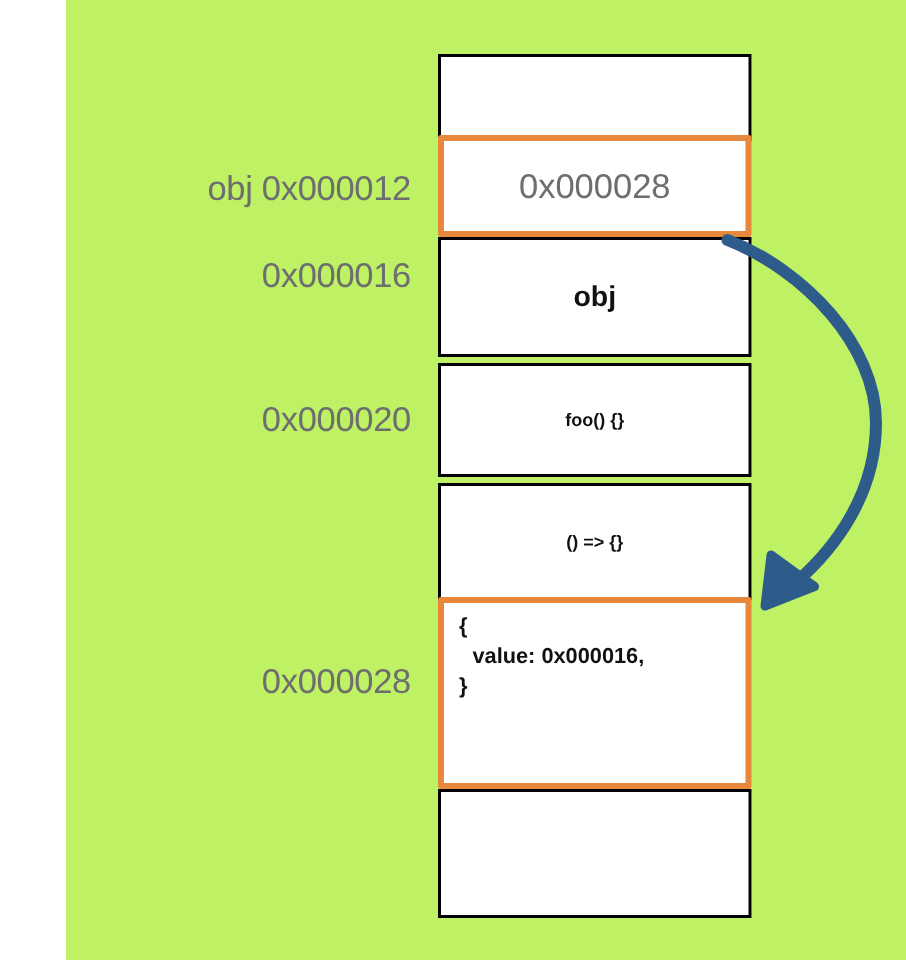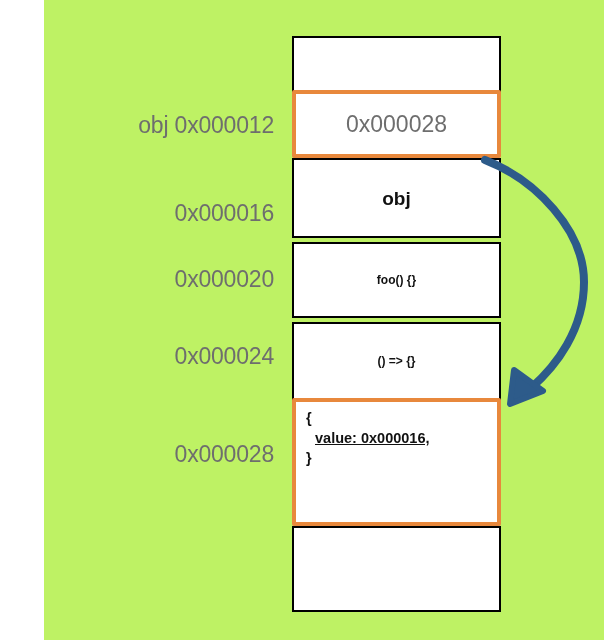--- a/index.html
+++ b/index.html
@@ -74,21 +74,20 @@
     padding: 6px 0 6px 10px;
     box-sizing: border-box;
     color: #111111;
     font-weight: bold;
     font-size: 14.5px;
     line-height: 1.38;
     text-align: left;
   }
   .obj-literal .indent {
     padding-left: 9px;
-    text-decoration: underline;
   }
   .cell.obj-cell {
     justify-content: flex-start;
     align-items: flex-start;
   }
 
   
   #arrow-layer {
     position: absolute;
     left: 0;
@@ -98,25 +97,24 @@
     pointer-events: none;
   }
 </style>
 </head>
 <body>
 
 <div id="canvas">
 
   <div class="addr-label" style="top:114px;">obj 0x000012</div>
 
-  <div class="addr-label" style="top:202px;">0x000016</div>
+  <div class="addr-label" style="top:172px;">0x000016</div>
 
   <div class="addr-label" style="top:268px;">0x000020</div>
 
-  <div class="addr-label" style="top:345px;">0x000024</div>
 
   <div class="addr-label" style="top:443px;">0x000028</div>
 
   <div class="cell plain" style="top:36px; height:58px;">
     <span class="cell-text"></span>
   </div>
 
   <div class="cell highlight" style="top:90px; height:68px;">
     <span class="cell-text">0x000028</span>
   </div>

